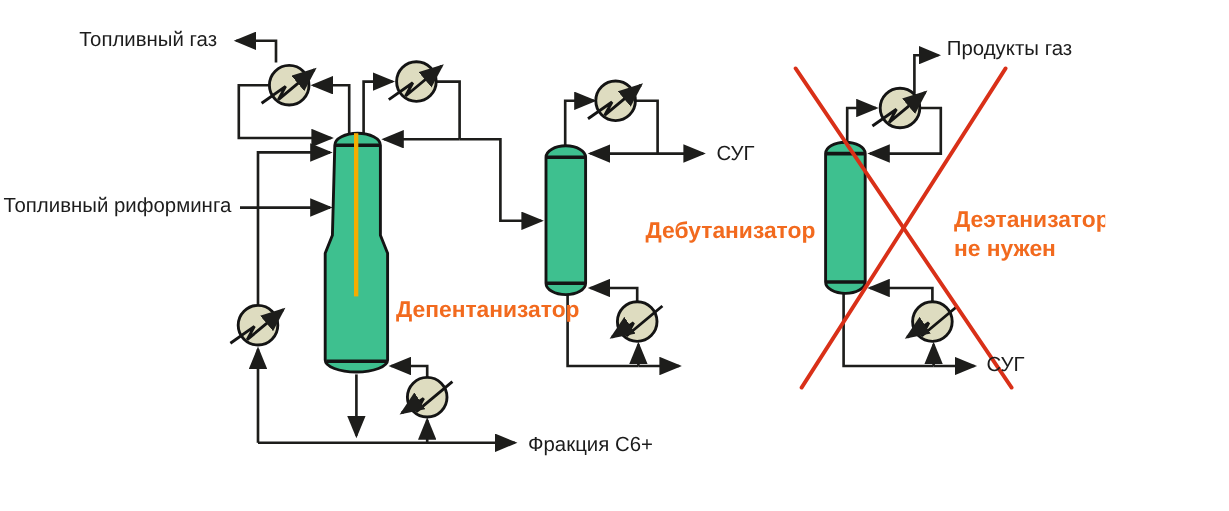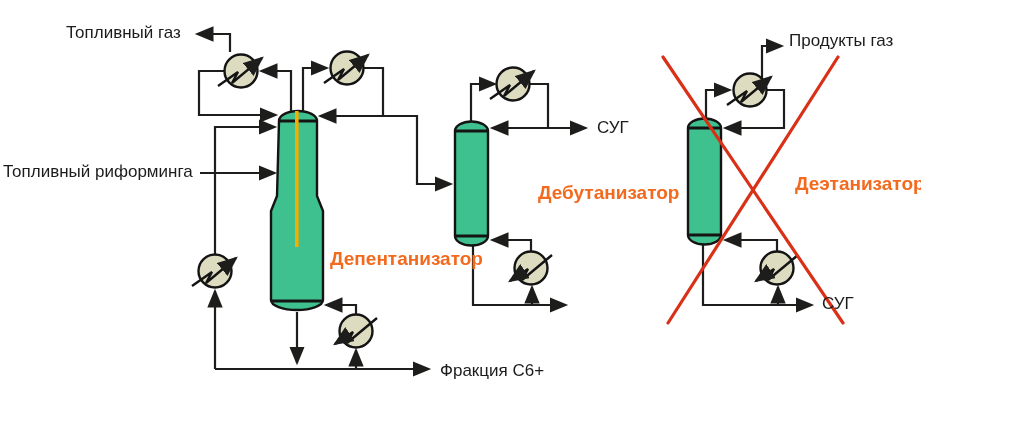--- a/index.html
+++ b/index.html
@@ -140,15 +140,16 @@
   </svg>
 
   <div class="lbl" style="left:66px;top:24px;">Топливный газ</div>
   <div class="lbl" style="left:3px;top:163px;">Топливный риформинга</div>
   <div class="lbl accent" style="left:330px;top:249px;">Депентанизатор</div>
   <div class="lbl accent" style="left:538px;top:183px;">Дебутанизатор</div>
   <div class="lbl" style="left:597px;top:119px;">СУГ</div>
   <div class="lbl" style="left:440px;top:362px;">Фракция C6+</div>
   <div class="lbl" style="left:789px;top:32px;">Продукты газ</div>
   <div class="lbl accent" style="left:795px;top:174px;text-align:right;">Деэтанизатор</div>
+  <div class="lbl accent" style="left:795px;top:198px;">не нужен</div>
   <div class="lbl" style="left:822px;top:295px;">СУГ</div>
 
 </div>
 
 </body></html>

